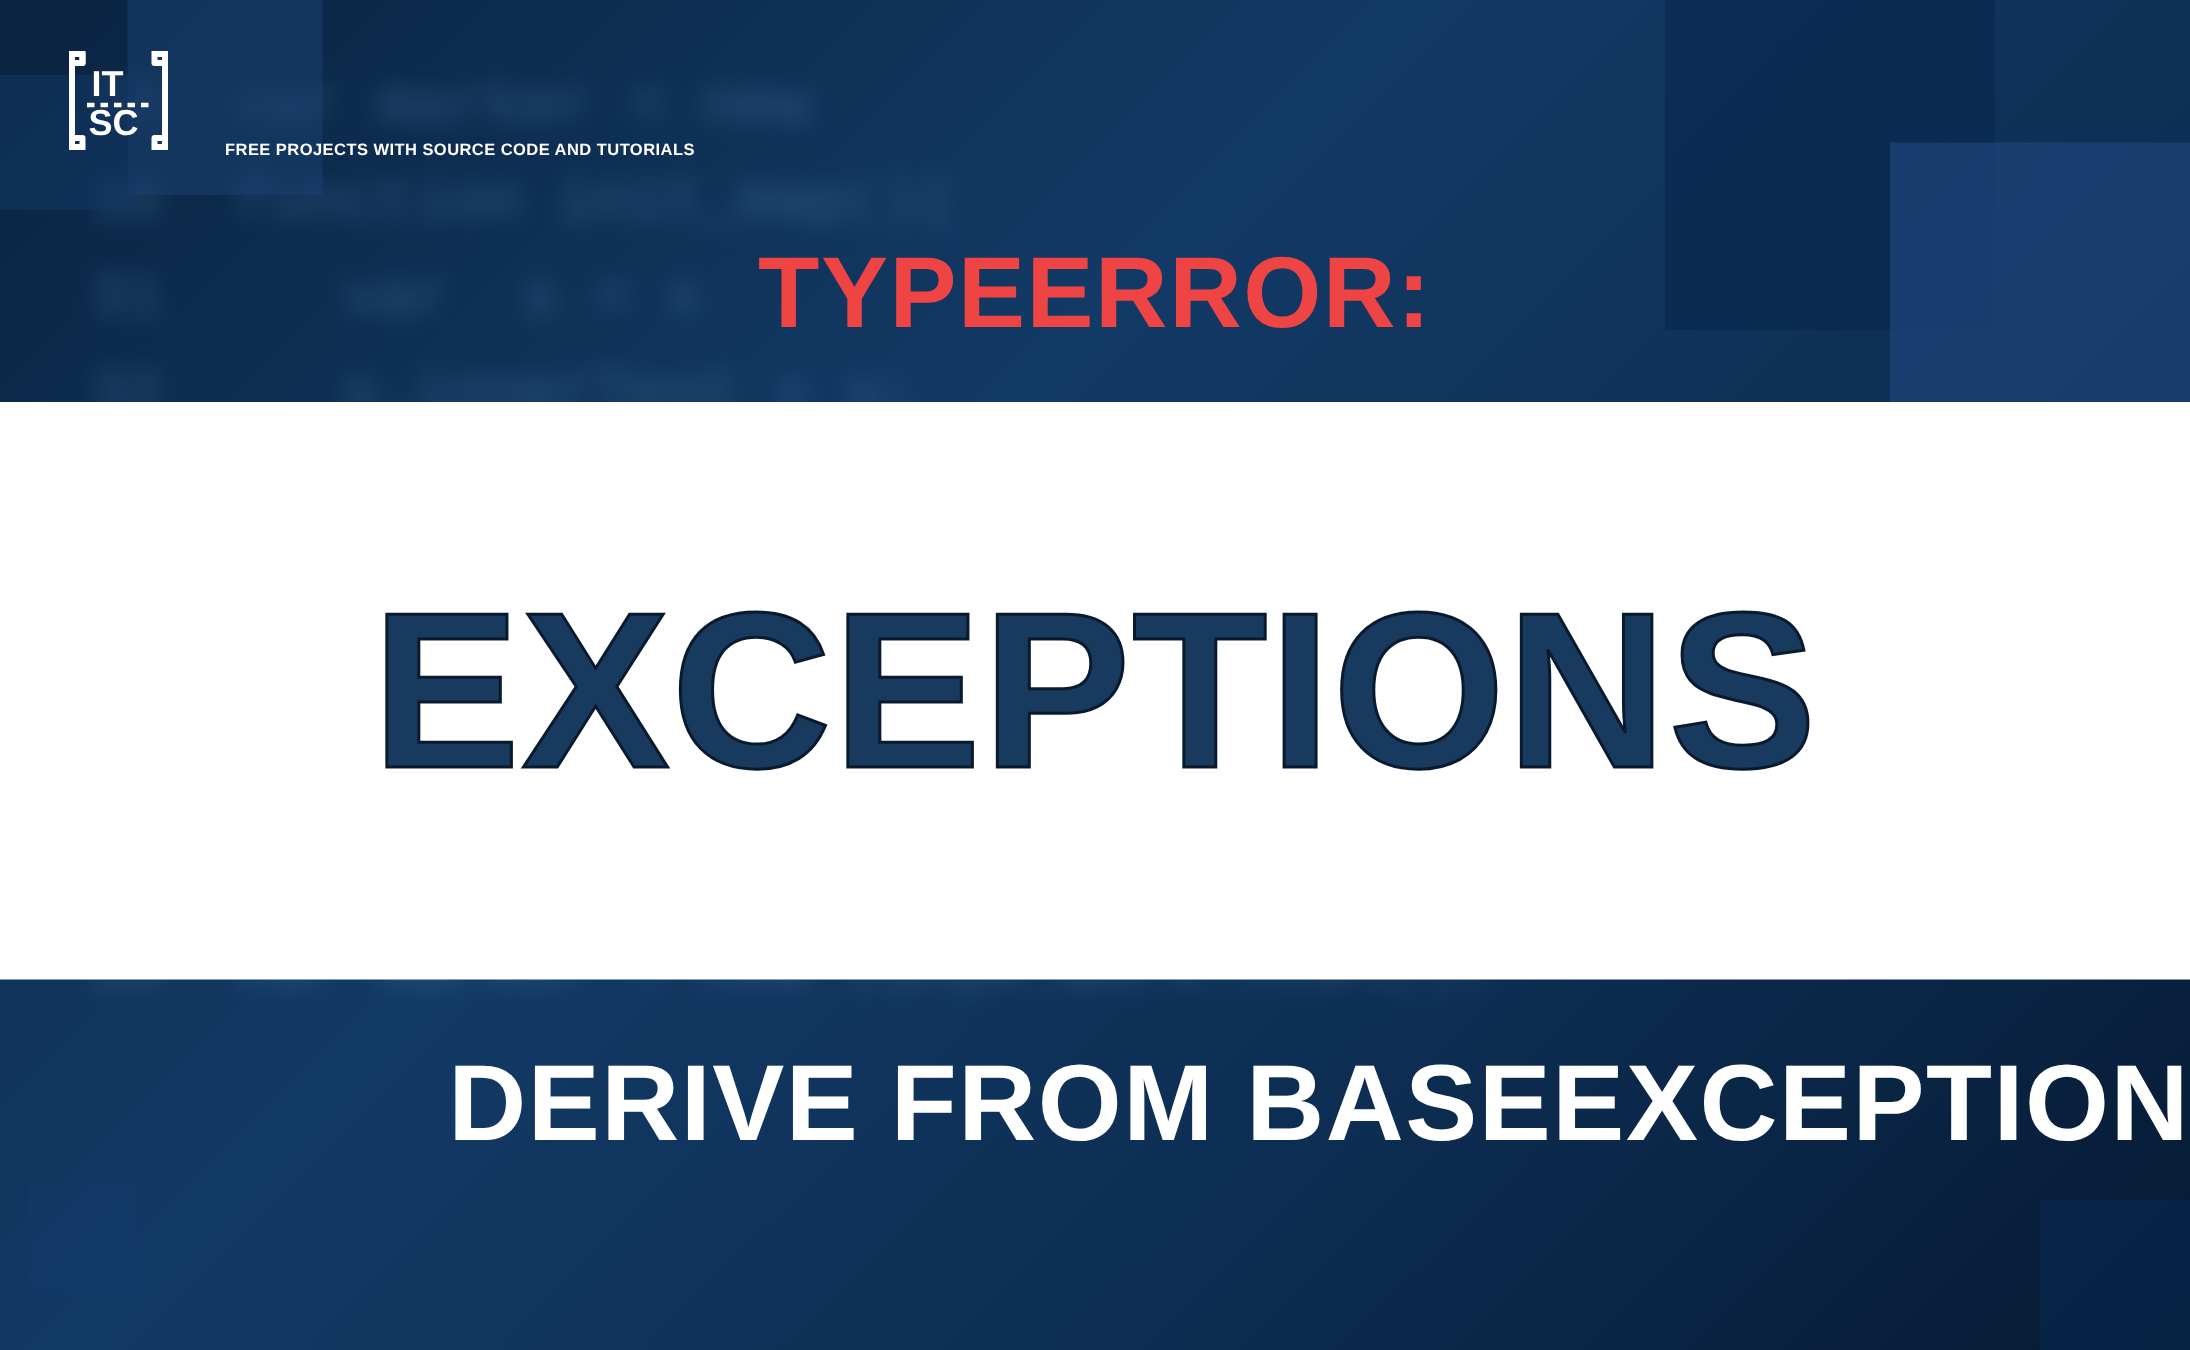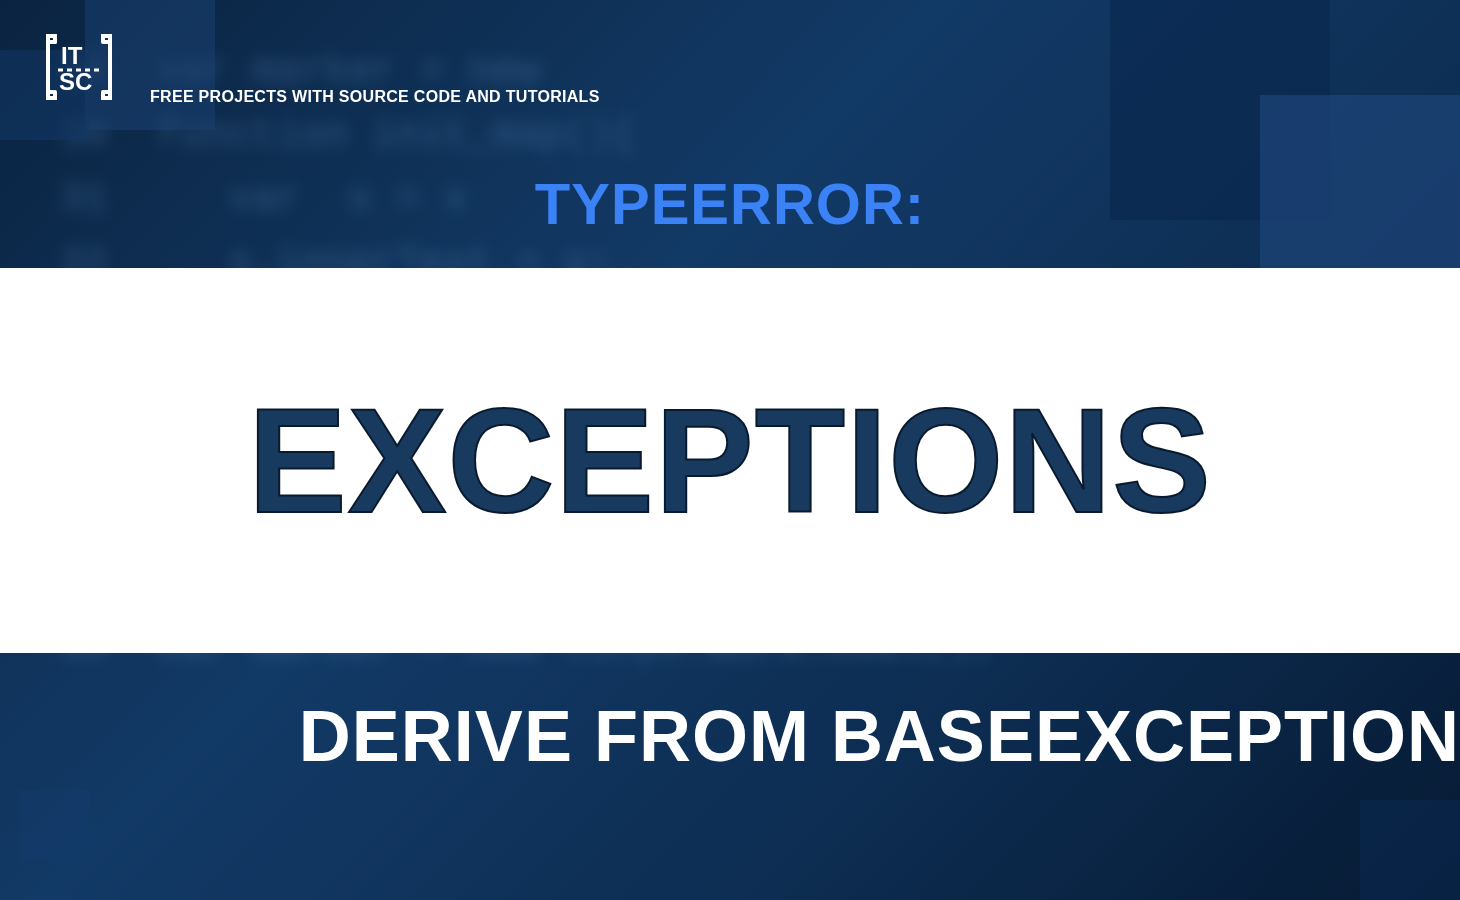--- a/index.html
+++ b/index.html
@@ -53,35 +53,35 @@
     width: 78px;
     height: 78px;
     position: relative;
   }
   .logo-text .brand {
     font-size: 27px;
     font-weight: 800;
     letter-spacing: 0.4px;
   }
   .logo-text .tag {
-    font-size: 16px;
+    font-size: 11px;
     font-weight: 600;
     letter-spacing: 0.3px;
     margin-top: 2px;
   }
 
   .title-top {
     position: absolute;
-    top: 170px;
+    top: 157px;
     left: 0;
     right: 0;
     text-align: center;
-    color: #3b82f6;
+    color: #ef4444;
     font-weight: 900;
-    font-size: 58px;
+    font-size: 67px;
     letter-spacing: 1px;
   }
 
   .white-band {
     position: absolute;
     top: 268px;
     left: 0;
     right: 0;
     height: 385px;
     background: #fff;

